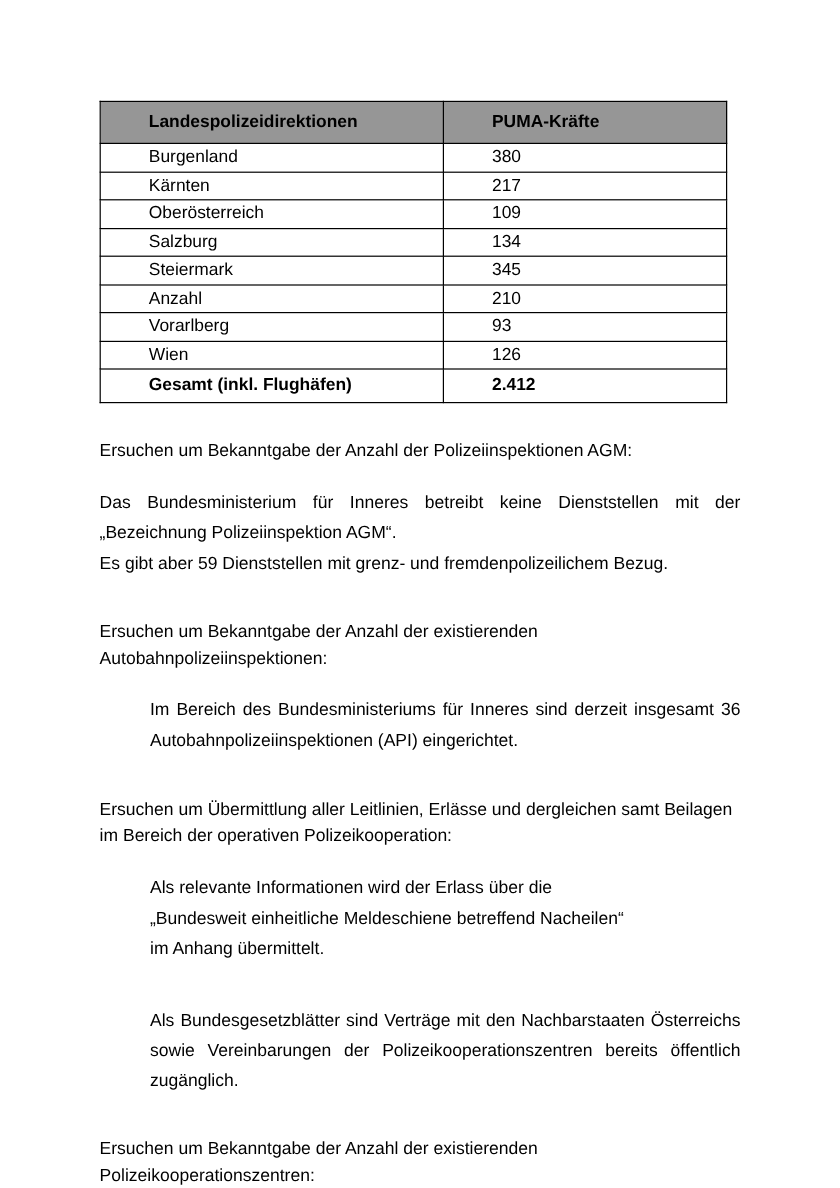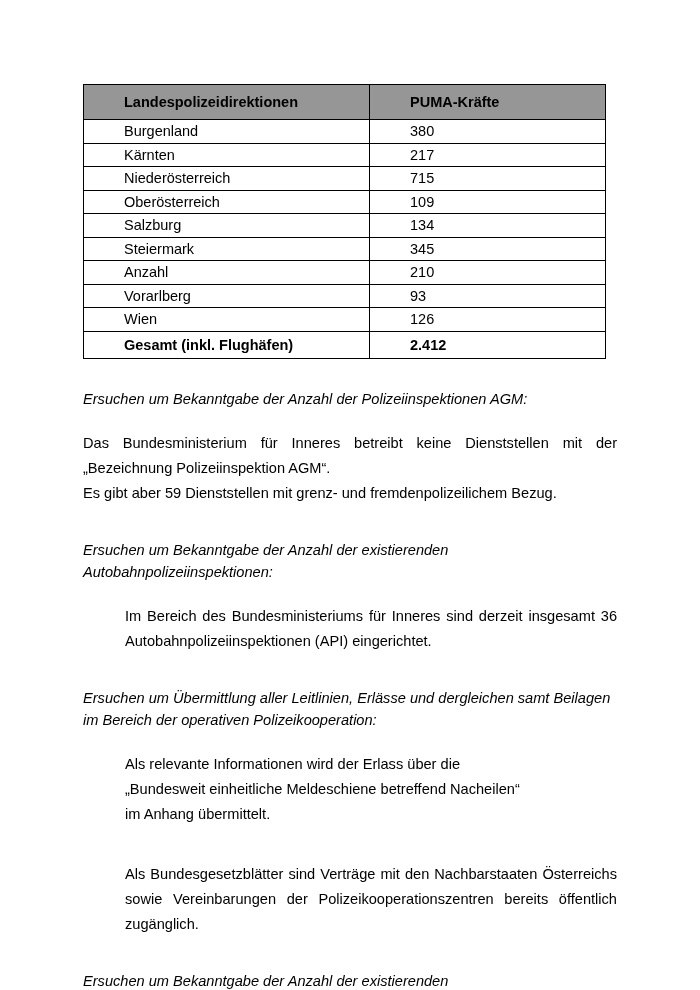--- a/index.html
+++ b/index.html
@@ -49,21 +49,20 @@
     padding: 5px 6px 5px 40px;
     line-height: 16.5px;
   }
 
   
   .doc-text {
     width: 534px;
     font-size: 14.6px;
   }
   .section-heading {
-    font-style: italic;
     line-height: 1.5;
     margin-bottom: 20px;
   }
   .para {
     line-height: 1.72;
     text-align: justify;
   }
   .para.no-justify { text-align: left; }
   .indent { padding-left: 42px; }
   .gap-after-group { margin-bottom: 34px; }
@@ -87,24 +86,20 @@
       </tr>
     </thead>
     <tbody>
       <tr>
         <td>Burgenland</td>
         <td>380</td>
       </tr>
       <tr>
         <td>Kärnten</td>
         <td>217</td>
-      </tr>
-      <tr>
-        <td>Niederösterreich</td>
-        <td>715</td>
       </tr>
       <tr>
         <td>Oberösterreich</td>
         <td>109</td>
       </tr>
       <tr>
         <td>Salzburg</td>
         <td>134</td>
       </tr>
       <tr>

